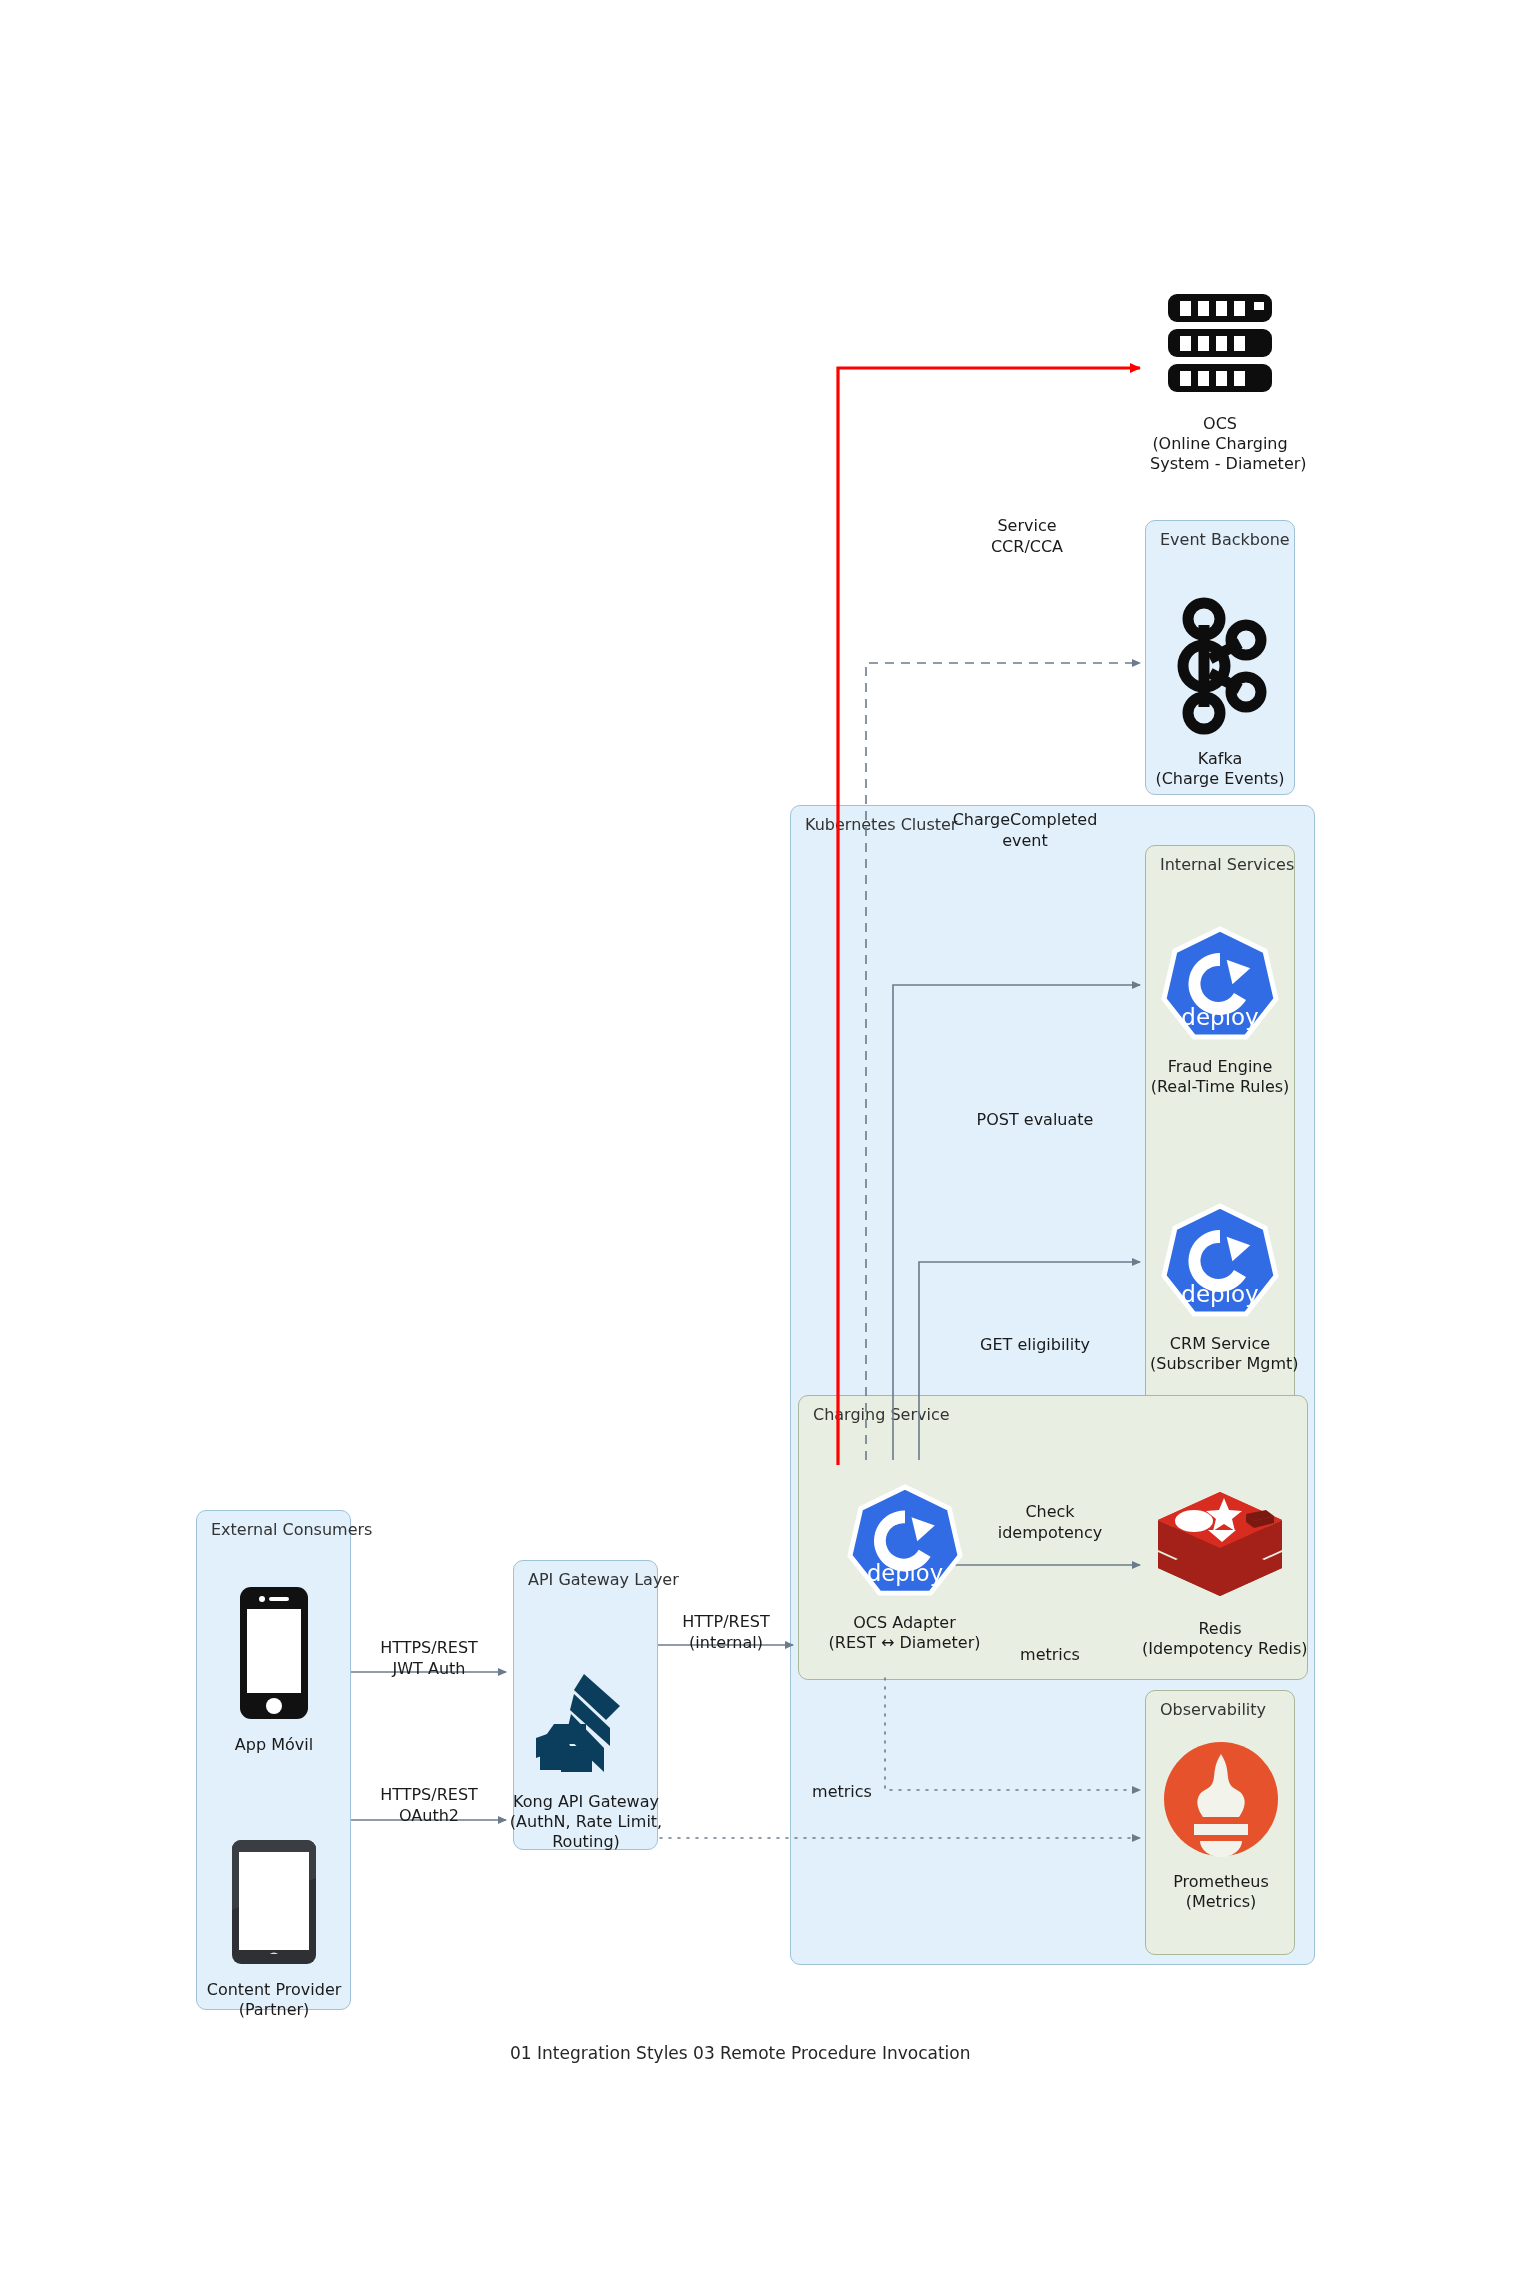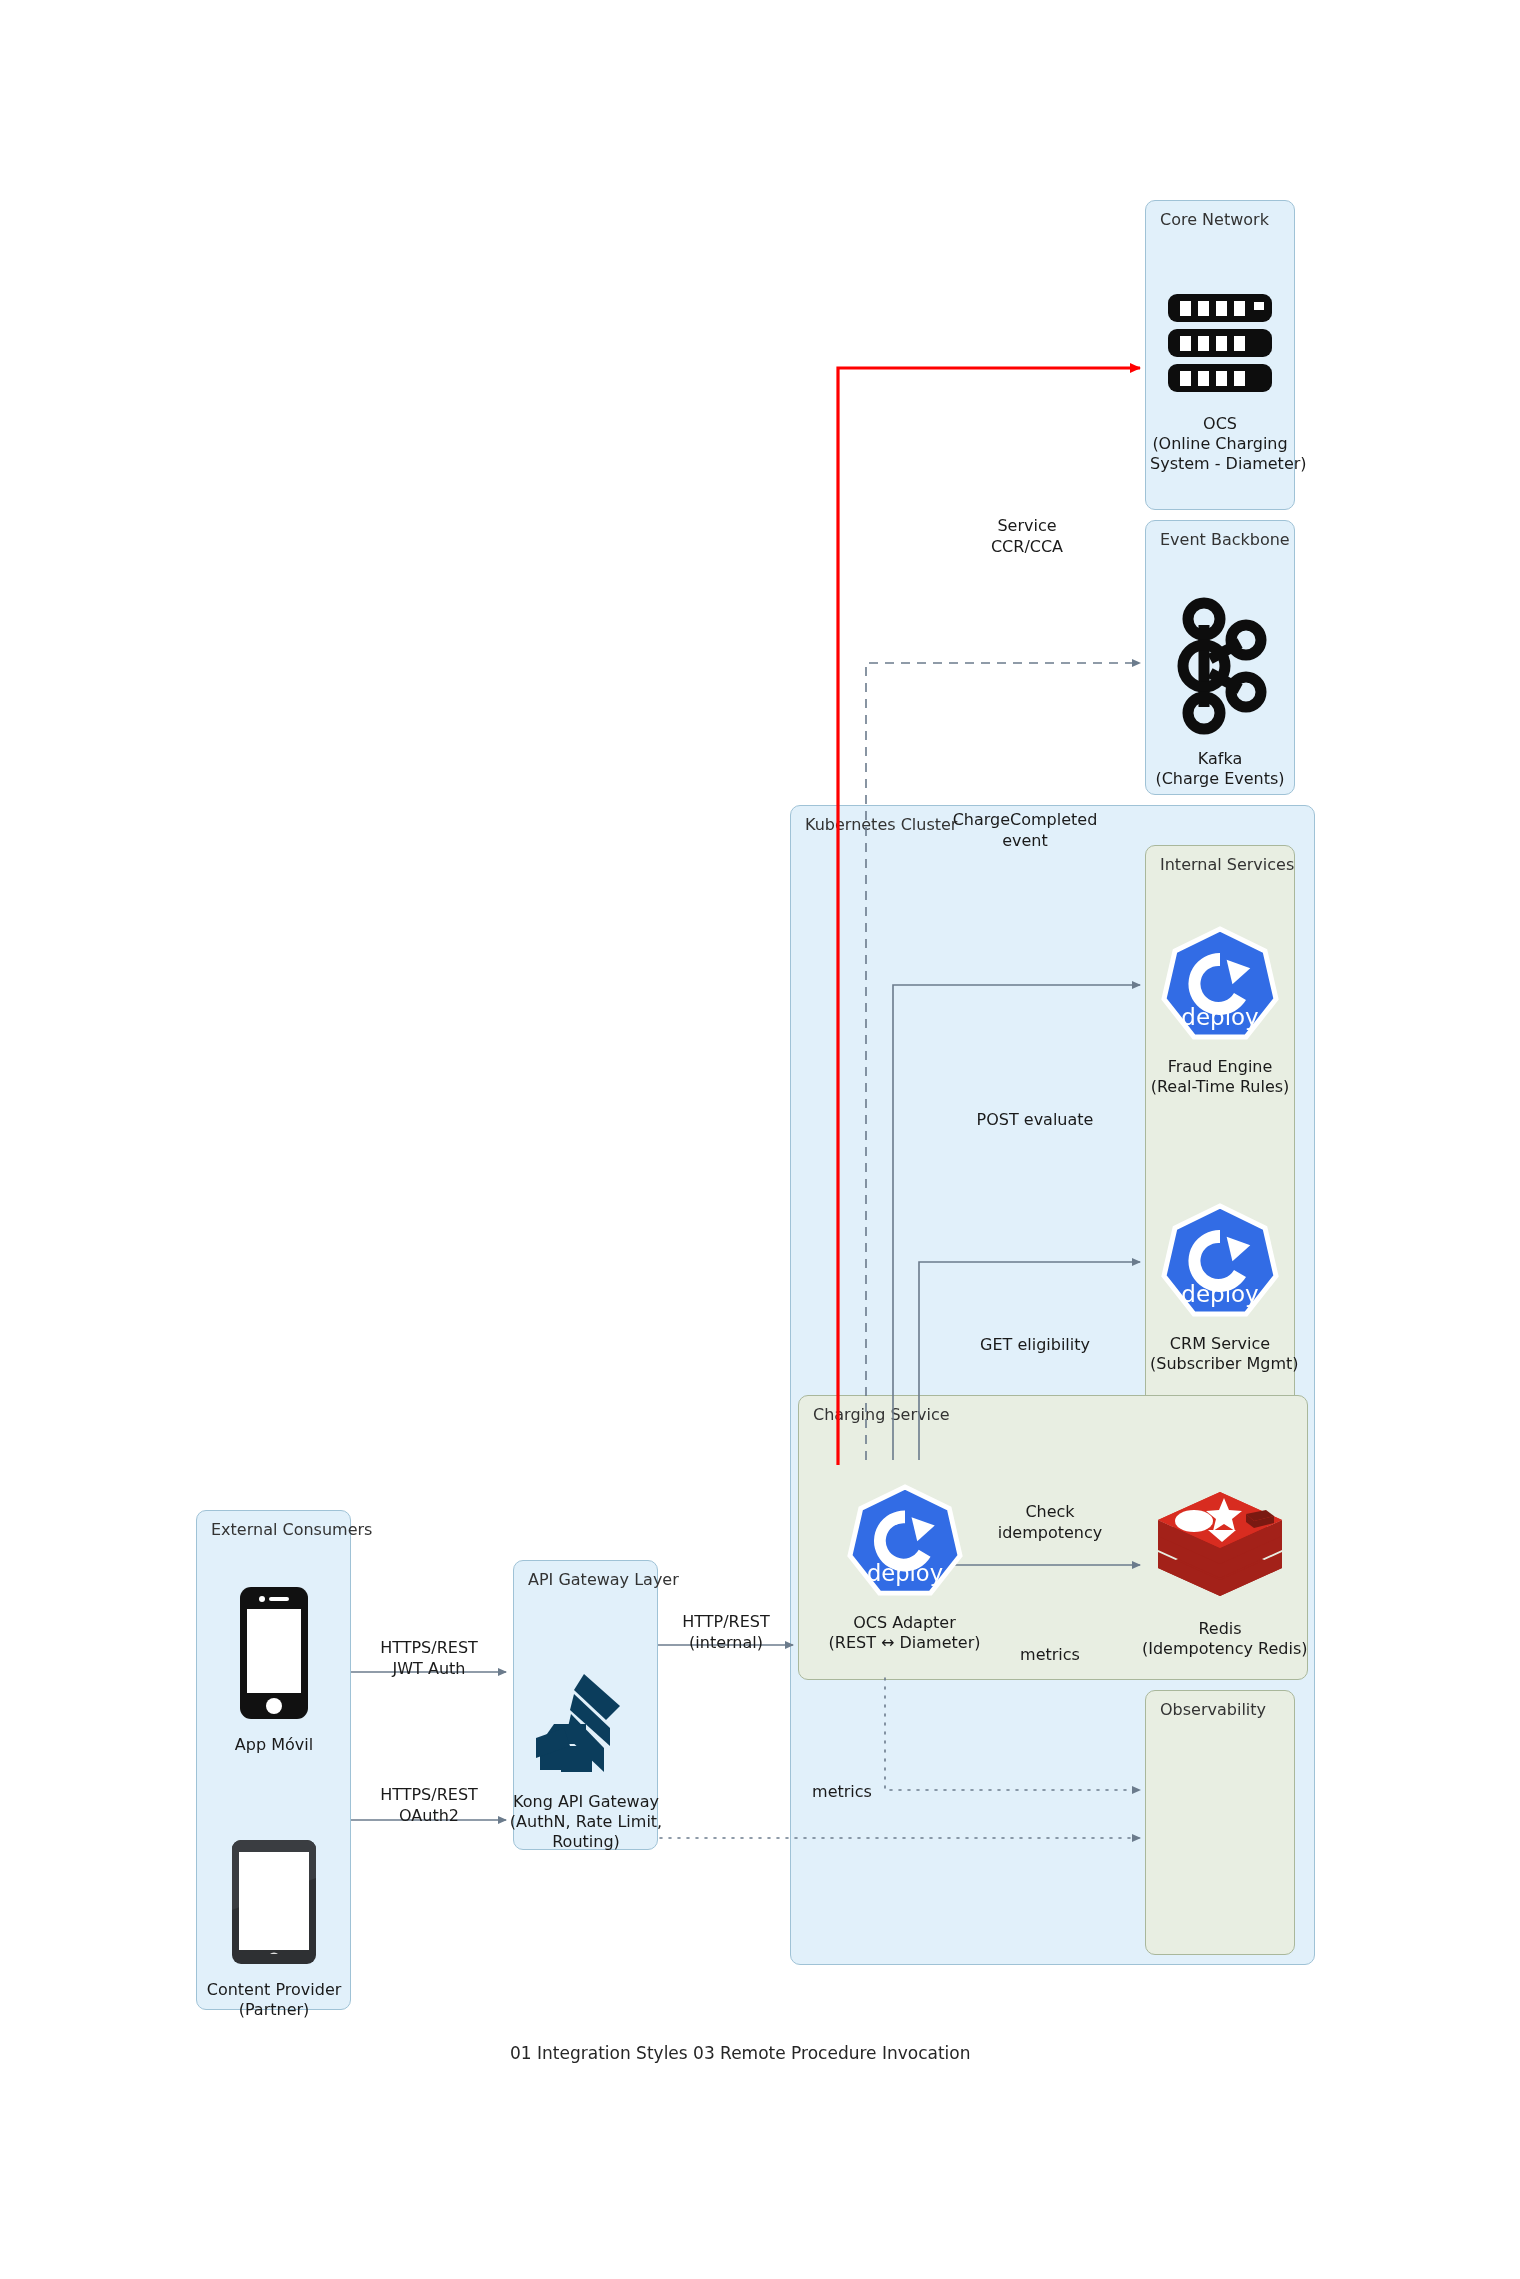--- a/index.html
+++ b/index.html
@@ -83,23 +83,20 @@
     color: #262626;
     font-family: "DejaVu Sans", sans-serif;
     white-space: nowrap;
   }
 </style>
 </head>
 <body>
 
 <div id="stage">
 
-  <div class="group-box grp-blue" style="left:1145px; top:200px; width:150px; height:310px;">
-    <div class="grp-title">Core Network</div>
-  </div>
 
   <div class="group-box grp-blue" style="left:1145px; top:520px; width:150px; height:275px;">
     <div class="grp-title">Event Backbone</div>
   </div>
 
   <div class="group-box grp-blue" style="left:790px; top:805px; width:525px; height:1160px;">
     <div class="grp-title">Kubernetes Cluster</div>
   </div>
 
   <div class="group-box grp-green" style="left:1145px; top:845px; width:150px; height:560px;">
@@ -243,20 +240,30 @@
       <polygon points="74,8 79,20 92,21 82,29 85,41 74,34 63,41 66,29 56,21 69,20" fill="#ffffff"></polygon>
       <polygon points="58,40 86,40 72,52" fill="#ffffff"></polygon>
       <path d="M96,24 L116,20 L124,26 L104,31 Z" fill="#7a1911"></path>
       <path d="M96,24 L96,32 L104,38 L104,31 Z" fill="#7a1911"></path>
       <path d="M104,31 L124,26 L124,33 L104,38 Z" fill="#7a1911"></path>
     </svg>
     <div class="node-label">Redis</div>
     <div class="node-sub">(Idempotency Redis)</div>
   </div>
 
+  <div class="node" style="left:1150px; top:1740px; width:142px;">
+    <svg class="node-icon" width="118" height="118" viewBox="0 0 118 118">
+      <circle cx="59" cy="59" r="57" fill="#e6522c"></circle>
+      <path d="M59,14 C50,28 54,37 50,44 C47,50 39,49 36,58 C33,67 41,77 41,77 L77,77 C77,77 85,67 82,58 C79,49 71,50 68,44 C64,37 68,28 59,14 Z" fill="#f2f4ec"></path>
+      <path d="M32,84 L86,84 L86,95 L32,95 Z" fill="#f2f4ec"></path>
+      <path d="M38,101 L80,101 A21,16 0 0 1 38,101 Z" fill="#f2f4ec"></path>
+    </svg>
+    <div class="node-label">Prometheus</div>
+    <div class="node-sub">(Metrics)</div>
+  </div>
 
   <div class="node" style="left:200px; top:1585px; width:148px;">
     <svg class="node-icon" width="72" height="136" viewBox="0 0 72 136">
       <rect x="2" y="2" width="68" height="132" rx="11" fill="#111111"></rect>
       <rect x="9" y="24" width="54" height="84" fill="#ffffff"></rect>
       <circle cx="24" cy="14" r="3" fill="#ffffff"></circle>
       <rect x="31" y="12" width="20" height="4" rx="2" fill="#ffffff"></rect>
       <circle cx="36" cy="121" r="8" fill="#ffffff"></circle>
     </svg>
     <div class="node-label">App Móvil</div>

